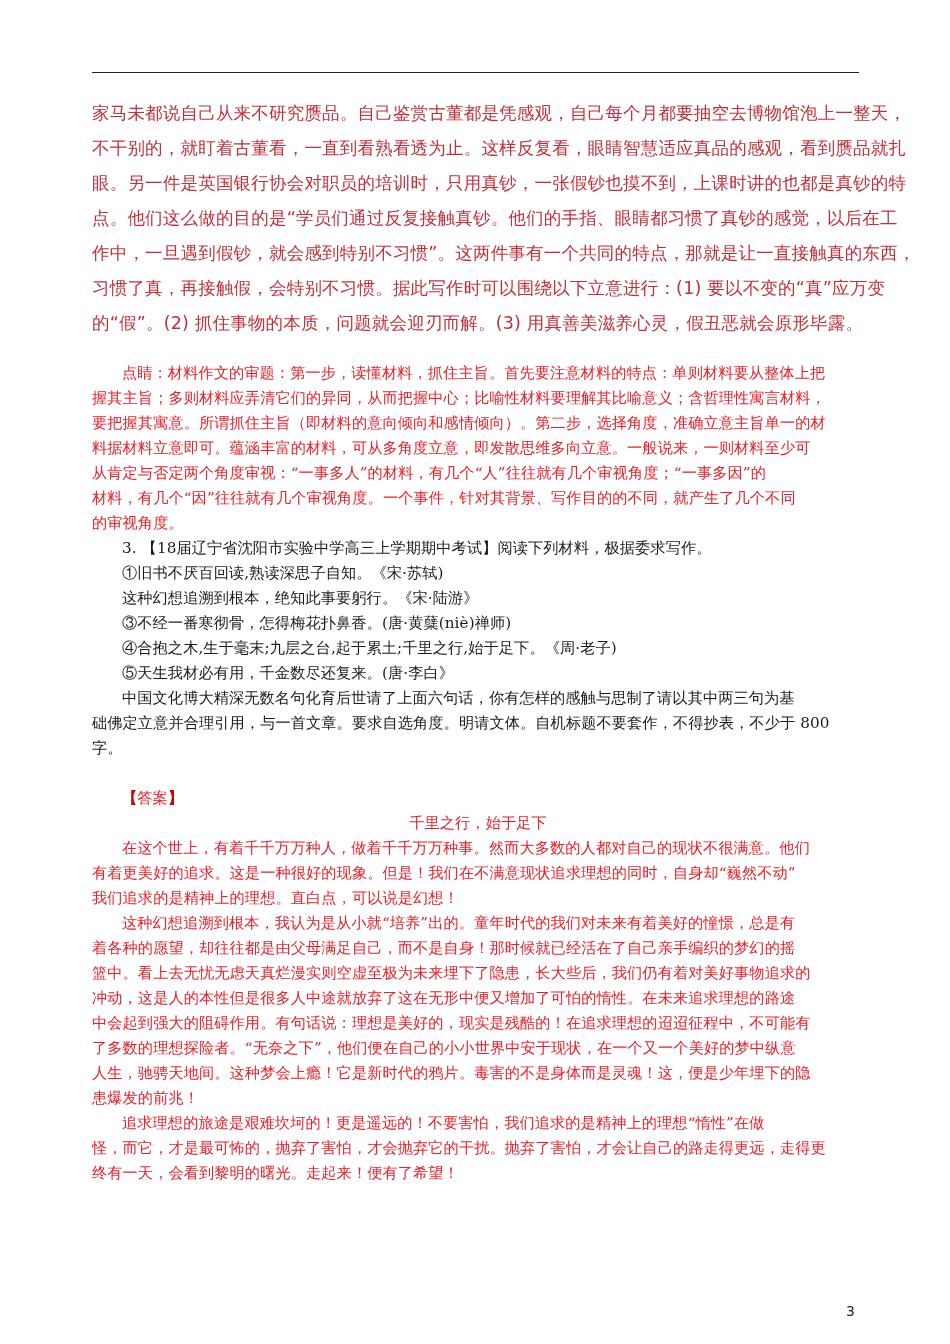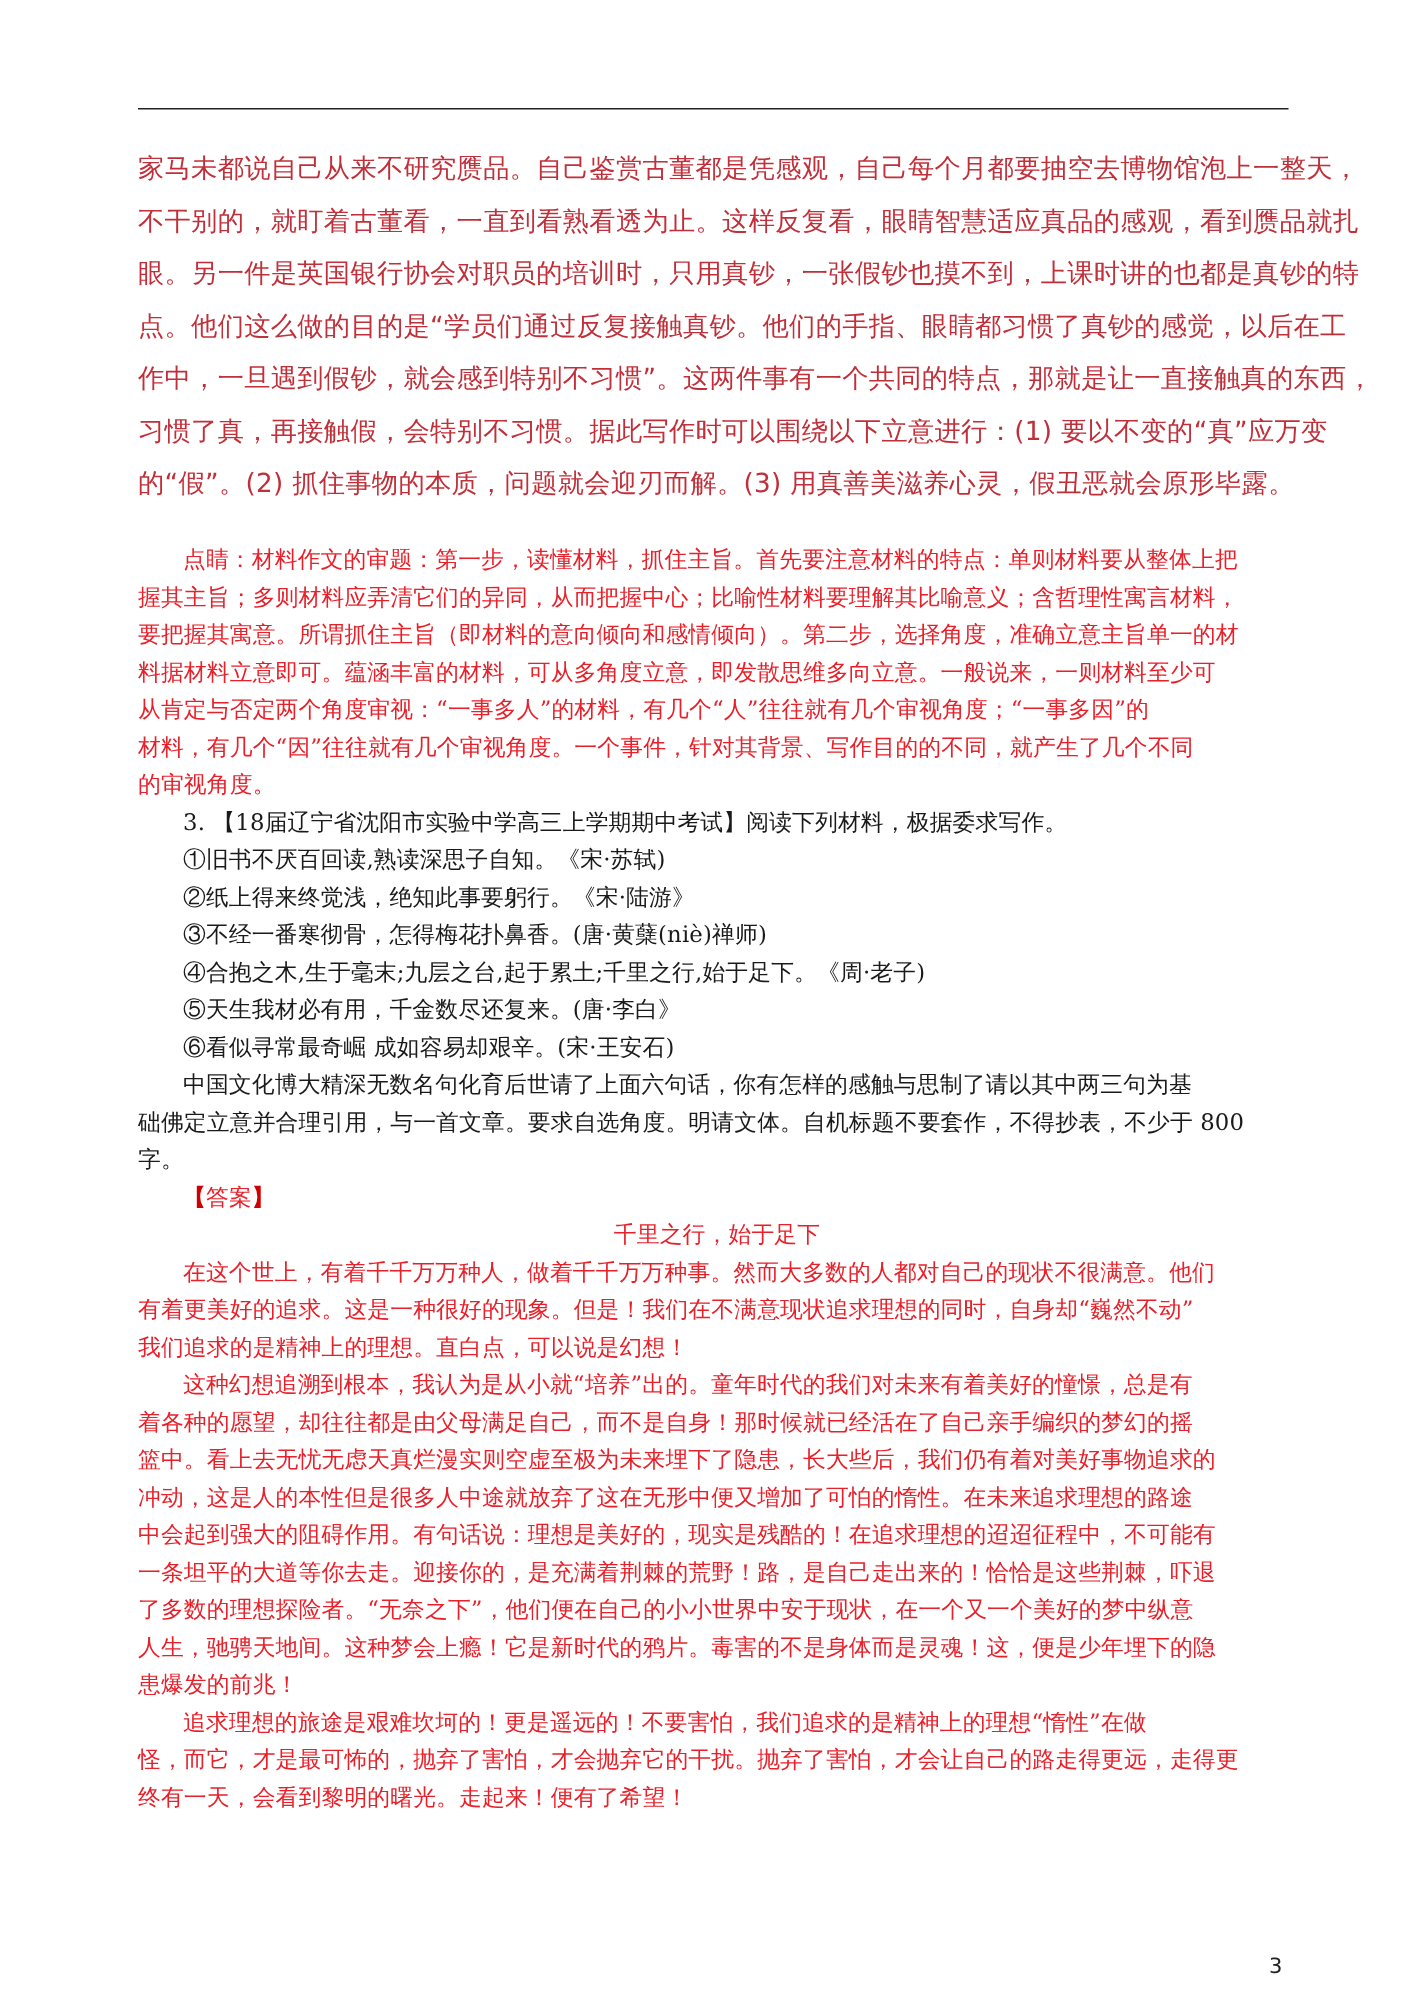--- a/index.html
+++ b/index.html
@@ -87,44 +87,42 @@
     <span class="ln">要把握其寓意。所谓抓住主旨（即材料的意向倾向和感情倾向）。第二步，选择角度，准确立意主旨单一的材</span>
     <span class="ln">料据材料立意即可。蕴涵丰富的材料，可从多角度立意，即发散思维多向立意。一般说来，一则材料至少可</span>
     <span class="ln">从肯定与否定两个角度审视：“一事多人”的材料，有几个“人”往往就有几个审视角度；“一事多因”的</span>
     <span class="ln">材料，有几个“因”往往就有几个审视角度。一个事件，针对其背景、写作目的的不同，就产生了几个不同</span>
     <span class="ln">的审视角度。</span>
   </div>
 
   <div class="body-text black" style="top:497px;">
     <span class="ln indent">3. 【18届辽宁省沈阳市实验中学高三上学期期中考试】阅读下列材料，极据委求写作。</span>
     <span class="ln indent">①旧书不厌百回读,熟读深思子自知。《宋·苏轼)</span>
-    <span class="ln indent">②纸上得来终觉浅，绝知此事要躬行。《宋·陆游》</span>
+    <span class="ln indent">这种幻想追溯到根本，绝知此事要躬行。《宋·陆游》</span>
     <span class="ln indent">③不经一番寒彻骨，怎得梅花扑鼻香。(唐·黄蘖(niè)禅师)</span>
     <span class="ln indent">④合抱之木,生于毫末;九层之台,起于累土;千里之行,始于足下。《周·老子)</span>
     <span class="ln indent">⑤天生我材必有用，千金数尽还复来。(唐·李白》</span>
-    <span class="ln indent">⑥看似寻常最奇崛 成如容易却艰辛。(宋·王安石)</span>
     <span class="ln indent">中国文化博大精深无数名句化育后世请了上面六句话，你有怎样的感触与思制了请以其中两三句为基</span>
     <span class="ln">础佛定立意并合理引用，与一首文章。要求自选角度。明请文体。自机标题不要套作，不得抄表，不少于 800</span>
     <span class="ln">字。</span>
   </div>
 
   <div class="body-text red" style="top:747px;">
     <span class="ln indent answer-tag"><span class="br">【</span><span>答案</span><span class="br">】</span></span>
     <span class="ln center">千里之行，始于足下</span>
 
     <span class="ln indent">在这个世上，有着千千万万种人，做着千千万万种事。然而大多数的人都对自己的现状不很满意。他们</span>
     <span class="ln">有着更美好的追求。这是一种很好的现象。但是！我们在不满意现状追求理想的同时，自身却“巍然不动”</span>
     <span class="ln">我们追求的是精神上的理想。直白点，可以说是幻想！</span>
 
     <span class="ln indent">这种幻想追溯到根本，我认为是从小就“培养”出的。童年时代的我们对未来有着美好的憧憬，总是有</span>
     <span class="ln">着各种的愿望，却往往都是由父母满足自己，而不是自身！那时候就已经活在了自己亲手编织的梦幻的摇</span>
     <span class="ln">篮中。看上去无忧无虑天真烂漫实则空虚至极为未来埋下了隐患，长大些后，我们仍有着对美好事物追求的</span>
     <span class="ln">冲动，这是人的本性但是很多人中途就放弃了这在无形中便又增加了可怕的惰性。在未来追求理想的路途</span>
     <span class="ln">中会起到强大的阻碍作用。有句话说：理想是美好的，现实是残酷的！在追求理想的迢迢征程中，不可能有</span>
-    <span class="ln">一条坦平的大道等你去走。迎接你的，是充满着荆棘的荒野！路，是自己走出来的！恰恰是这些荆棘，吓退</span>
     <span class="ln">了多数的理想探险者。“无奈之下”，他们便在自己的小小世界中安于现状，在一个又一个美好的梦中纵意</span>
     <span class="ln">人生，驰骋天地间。这种梦会上瘾！它是新时代的鸦片。毒害的不是身体而是灵魂！这，便是少年埋下的隐</span>
     <span class="ln">患爆发的前兆！</span>
 
     <span class="ln indent">追求理想的旅途是艰难坎坷的！更是遥远的！不要害怕，我们追求的是精神上的理想“惰性”在做</span>
     <span class="ln">怪，而它，才是最可怖的，抛弃了害怕，才会抛弃它的干扰。抛弃了害怕，才会让自己的路走得更远，走得更</span>
     <span class="ln">终有一天，会看到黎明的曙光。走起来！便有了希望！</span>
 
   </div>
 

